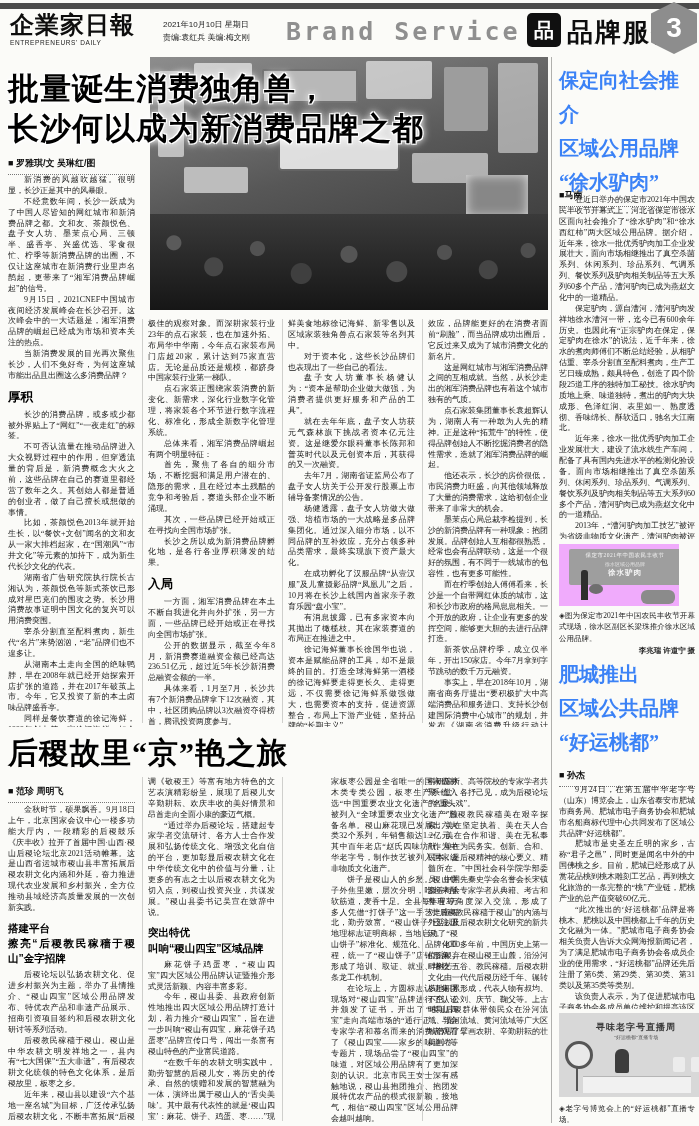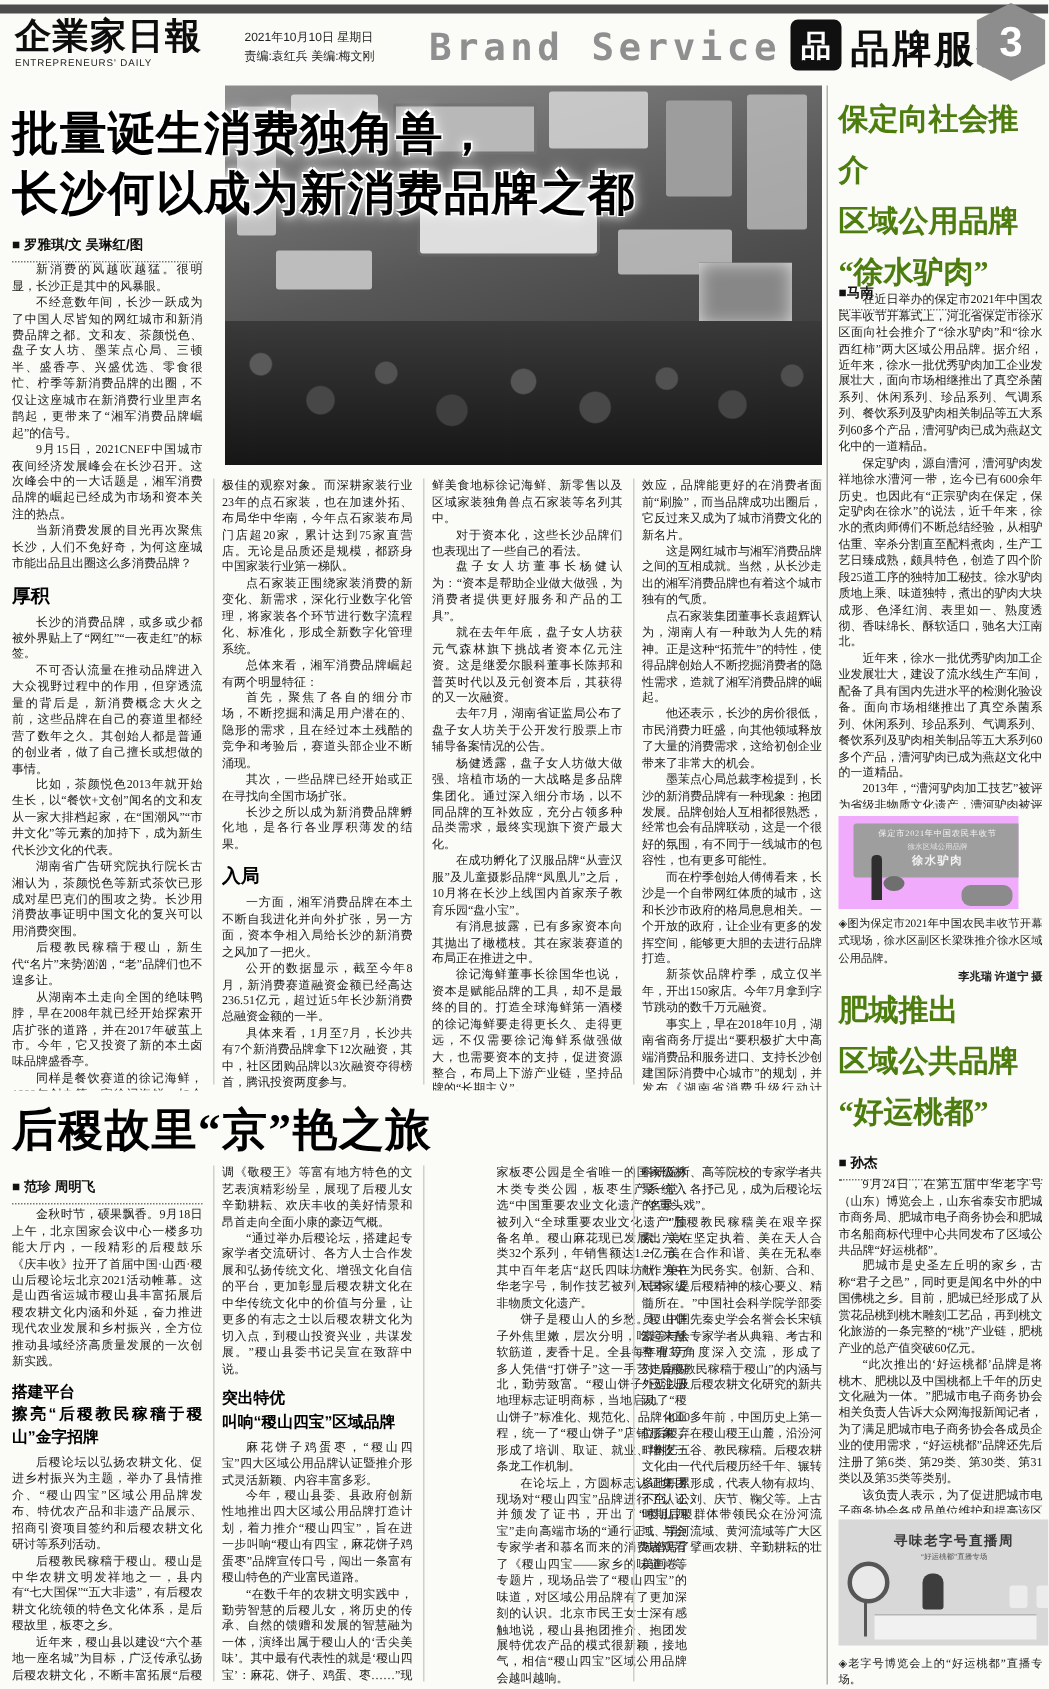--- a/index.html
+++ b/index.html
@@ -70,21 +70,21 @@
 .bot-byline{position:absolute;left:0;top:52px;width:127px;}
 .b1{left:0;top:72px;width:127px;height:318px;}
 .b2{left:140px;top:44px;width:127px;height:346px;}
 .b3{left:284px;top:44px;width:127px;height:346px;margin-left:39px;}
 .b4{left:420px;top:44px;width:120px;height:346px;}
 .vb{top:44px;height:344px;}
 .vb1{left:134px;}.vb2{left:274px;}.vb3{left:414px;}
 
 .side-rule{position:absolute;left:551px;top:57px;width:1px;height:1066px;background:#b0b0ad;}
 .sidebar{position:absolute;left:559px;top:57px;width:136px;height:1069px;}
-.side-title{position:absolute;left:0;margin:0;font-weight:900;font-size:20px;line-height:34px;color:#4d7c0f;}
+.side-title{position:absolute;left:0;margin:0;font-weight:900;font-size:20px;line-height:34px;color:#3b82f6;}
 .side-title .tline{display:block;}
 .t1{top:6px;}
 .t2{top:600px;}
 .side-byline{position:absolute;left:0;width:136px;font-family:"Liberation Sans",sans-serif;font-weight:700;font-size:9px;color:#111;padding-bottom:4px;border-bottom:1px dotted #777;}
 .sb1{top:132px;}
 .sb2{top:712px;}
 .side-body{position:absolute;left:0;width:136px;font-size:8px;line-height:1.36;text-align:justify;color:#191919;overflow:hidden;}
 .body1{top:138px;height:344px;}
 .body2{top:728px;height:224px;}
 .side-photo1{position:absolute;left:0;top:487px;width:120px;height:62px;background:#f0abfc;overflow:hidden;}
@@ -157,33 +157,33 @@
     <div class="col c1">
         <p class="para">新消费的风越吹越猛。很明显，长沙正是其中的风暴眼。</p>
         <p class="para">不经意数年间，长沙一跃成为了中国人尽皆知的网红城市和新消费品牌之都。文和友、茶颜悦色、盘子女人坊、墨茉点心局、三顿半、盛香亭、兴盛优选、零食很忙、柠季等新消费品牌的出圈，不仅让这座城市在新消费行业里声名鹊起，更带来了“湘军消费品牌崛起”的信号。</p>
         <p class="para">9月15日，2021CNEF中国城市夜间经济发展峰会在长沙召开。这次峰会中的一大话题是，湘军消费品牌的崛起已经成为市场和资本关注的热点。</p>
         <p class="para">当新消费发展的目光再次聚焦长沙，人们不免好奇，为何这座城市能出品且出圈这么多消费品牌？</p>
         <h3 class="sec-head">厚积</h3>
         <p class="para">长沙的消费品牌，或多或少都被外界贴上了“网红”“一夜走红”的标签。</p>
         <p class="para">不可否认流量在推动品牌进入大众视野过程中的作用，但穿透流量的背后是，新消费概念大火之前，这些品牌在自己的赛道里都经营了数年之久。其创始人都是普通的创业者，做了自己擅长或想做的事情。</p>
         <p class="para">比如，茶颜悦色2013年就开始生长，以“餐饮+文创”闻名的文和友从一家大排档起家，在“国潮风”“市井文化”等元素的加持下，成为新生代长沙文化的代表。</p>
         <p class="para">湖南省广告研究院执行院长古湘认为，茶颜悦色等新式茶饮已形成对星巴克们的围攻之势。长沙用消费故事证明中国文化的复兴可以用消费突围。</p>
-        <p class="para">后稷教民稼穑于稷山，新生代“名片”来势汹汹，“老”品牌们也不遑多让。</p>
+        <p class="para">宰杀分割直至配料煮肉，新生代“名片”来势汹汹，“老”品牌们也不遑多让。</p>
         <p class="para">从湖南本土走向全国的绝味鸭脖，早在2008年就已经开始探索开店扩张的道路，并在2017年破茧上市。今年，它又投资了新的本土卤味品牌盛香亭。</p>
         <p class="para">同样是餐饮赛道的徐记海鲜，1999年创办第一家徐记海鲜，如今在全国已拥有50多家直营店，也成为观察长沙消费市场的</p>
       </div>
     <div class="col c2">
         <p class="para cont">极佳的观察对象。而深耕家装行业23年的点石家装，也在加速外拓、布局华中华南，今年点石家装布局门店超20家，累计达到75家直营店。无论是品质还是规模，都跻身中国家装行业第一梯队。</p>
         <p class="para">点石家装正围绕家装消费的新变化、新需求，深化行业数字化管理，将家装各个环节进行数字流程化、标准化，形成全新数字化管理系统。</p>
         <p class="para">总体来看，湘军消费品牌崛起有两个明显特征：</p>
         <p class="para">首先，聚焦了各自的细分市场，不断挖掘和满足用户潜在的、隐形的需求，且在经过本土残酷的竞争和考验后，赛道头部企业不断涌现。</p>
         <p class="para">其次，一些品牌已经开始或正在寻找向全国市场扩张。</p>
         <p class="para">长沙之所以成为新消费品牌孵化地，是各行各业厚积薄发的结果。</p>
         <h3 class="sec-head">入局</h3>
-        <p class="para">一方面，湘军消费品牌在本土不断自我进化并向外扩张，另一方面，资本争相入局给长沙的新消费之风加了一把火。</p>
+        <p class="para">一方面，湘军消费品牌在本土不断自我进化并向外扩张，另一方面，一些品牌已经开始或正在寻找向全国市场扩张。</p>
         <p class="para">公开的数据显示，截至今年8月，新消费赛道融资金额已经高达236.51亿元，超过近5年长沙新消费总融资金额的一半。</p>
         <p class="para">具体来看，1月至7月，长沙共有7个新消费品牌拿下12次融资，其中，社区团购品牌以3次融资夺得榜首，腾讯投资两度参与。</p>
       </div>
     <div class="col c3">
         <p class="para cont">鲜美食地标徐记海鲜、新零售以及区域家装独角兽点石家装等名列其中。</p>
         <p class="para">对于资本化，这些长沙品牌们也表现出了一些自己的看法。</p>
         <p class="para">盘子女人坊董事长杨健认为：“资本是帮助企业做大做强，为消费者提供更好服务和产品的工具”。</p>
         <p class="para">就在去年年底，盘子女人坊获元气森林旗下挑战者资本亿元注资。这是继爱尔眼科董事长陈邦和普英时代以及元创资本后，其获得的又一次融资。</p>
         <p class="para">去年7月，湖南省证监局公布了盘子女人坊关于公开发行股票上市辅导备案情况的公告。</p>
         <p class="para">杨健透露，盘子女人坊做大做强、培植市场的一大战略是多品牌集团化。通过深入细分市场，以不同品牌的互补效应，充分占领多种品类需求，最终实现旗下资产最大化。</p>

